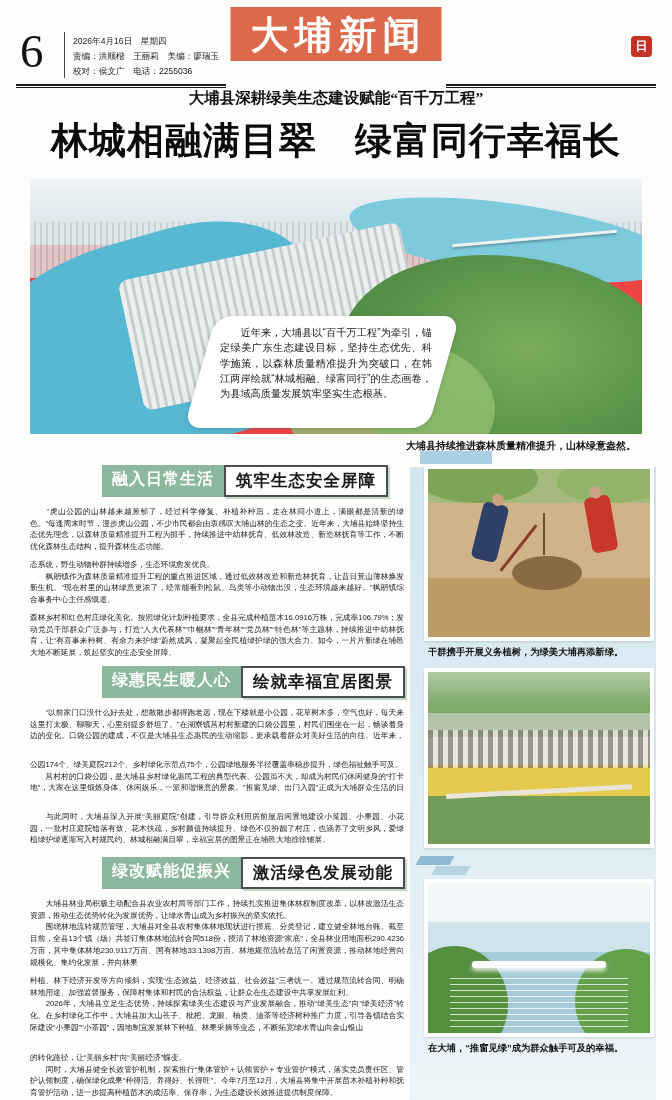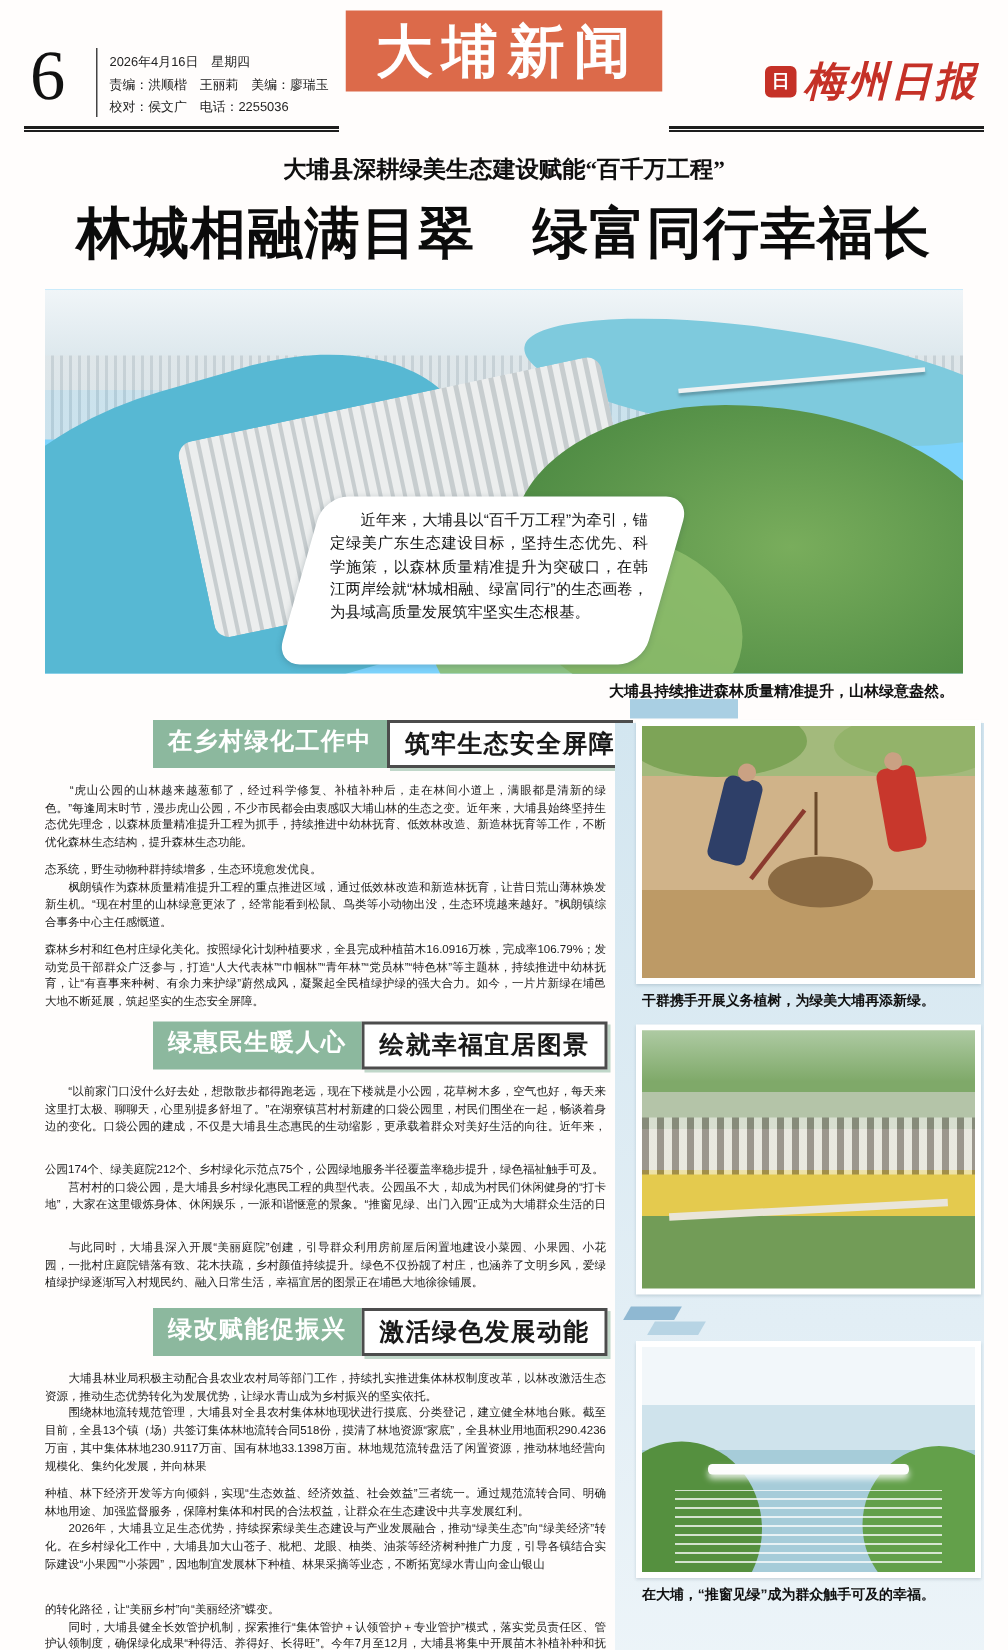--- a/index.html
+++ b/index.html
@@ -22,26 +22,26 @@
              font-size:12px;font-weight:bold;display:flex;align-items:center;justify-content:center;}
   .logo-text{color:#c53127;font-family:"Liberation Serif",serif;font-weight:bold;
              font-style:italic;font-size:27px;letter-spacing:2px;}
   .rule{position:absolute;bottom:0;height:4px;
         background:linear-gradient(#1d1d1d 0 2px,transparent 2px 3px,#1d1d1d 3px 4px);}
   .rule-left{left:0;width:calc(50% - 110px);}
   .rule-right{right:0;width:calc(50% - 110px);}
 
   
   .kicker{text-align:center;font-family:"Liberation Serif",serif;font-weight:bold;
-          font-size:15.5px;margin-top:15px;color:#101010;}
+          font-size:15.5px;color:#101010;}
   .main-headline{text-align:center;font-family:"Liberation Serif",serif;font-weight:900;
                  font-size:37px;letter-spacing:1px;margin-top:7px;color:#0b0b0b;}
 
   
-  .hero{position:relative;margin:12px 30px 0;height:256px;overflow:hidden;background:#7dd3fc;}
+  .hero{position:relative;margin:12px 30px 0;height:256px;overflow:hidden;background:#ef4444;}
   .h-sky{position:absolute;left:0;top:0;right:0;height:26%;
          background:linear-gradient(180deg,#f0f5f8,#d4e2e8);}
   .h-fartown{position:absolute;left:0;top:17%;right:0;height:22%;
              background:repeating-linear-gradient(90deg,#dfe6e9 0 4px,#c2ccd1 4px 6px);
              opacity:.8;}
   .h-river{position:absolute;left:-10%;top:24%;width:58%;height:84%;background:#57b8d3;
            border-radius:55% 42% 30% 62%;transform:rotate(-16deg);}
   .h-river-arm{position:absolute;left:52%;top:10%;width:54%;height:28%;background:#7ecadd;
                border-radius:45% 55% 45% 55%;transform:rotate(7deg);}
   .h-bridge{position:absolute;right:4%;top:23%;width:27%;height:3px;background:#eef1f2;
@@ -139,21 +139,20 @@
     <div class="page-number">6</div>
     <div class="page-divider"></div>
     <div class="header-meta">
       <div>2026年4月16日　星期四</div>
       <div>责编：洪顺楷　王丽莉　美编：廖瑞玉</div>
       <div>校对：侯文广　电话：2255036</div>
     </div>
     <div class="masthead">大埔新闻</div>
     <div class="paper-logo">
       <span class="logo-seal">日</span>
-      <span class="logo-text">梅州日报</span>
     </div>
     <div class="rule rule-left"></div>
     <div class="rule rule-right"></div>
   </div>
 
   <div class="kicker">大埔县深耕绿美生态建设赋能“百千万工程”</div>
   <div class="main-headline">林城相融满目翠　绿富同行幸福长</div>
 
   <div class="hero">
     <div class="h-sky"></div>
@@ -169,21 +168,21 @@
     </div>
   </div>
   <div class="hero-caption">大埔县持续推进森林质量精准提升，山林绿意盎然。</div>
 
   <div class="main-area">
 
     <div class="articles">
 
       <div class="sec sec1">
         <div class="sec-head">
-          <span class="sec-tag">在乡村绿化工作中</span>
+          <span class="sec-tag">融入日常生活</span>
           <span class="sec-title">筑牢生态安全屏障</span>
         </div>
         <div class="sec-cols">
           <div class="col">　　“虎山公园的山林越来越葱郁了，经过科学修复、补植补种后，走在林间小道上，满眼都是清新的绿色。”每逢周末时节，漫步虎山公园，不少市民都会由衷感叹大埔山林的生态之变。近年来，大埔县始终坚持生态优先理念，以森林质量精准提升工程为抓手，持续推进中幼林抚育、低效林改造、新造林抚育等工作，不断优化森林生态结构，提升森林生态功能。
 　　大埔县林业局相关负责人介绍，2023年以来，大埔县完成森林质量精准提升4.67万亩，其中新造林4.3万亩、中幼林抚育4.97万亩、封山育林1万亩。一系列科学营林举措的落地，让山林不仅实现了“绿起来”，还逐步构建起健康稳定的森林生</div>
           <div class="col">态系统，野生动物种群持续增多，生态环境愈发优良。
 　　枫朗镇作为森林质量精准提升工程的重点推进区域，通过低效林改造和新造林抚育，让昔日荒山薄林焕发新生机。“现在村里的山林绿意更浓了，经常能看到松鼠、鸟类等小动物出没，生态环境越来越好。”枫朗镇综合事务中心主任感慨道。
 　　为让生态底色更加鲜亮，大埔县统筹推进城乡一体绿化美化，“山上增绿、身边添绿”同步发力，形成“人人参与、人人尽责、人人共享”的绿美格局，持续推进</div>
           <div class="col">森林乡村和红色村庄绿化美化。按照绿化计划种植要求，全县完成种植苗木16.0916万株，完成率106.79%；发动党员干部群众广泛参与，打造“人大代表林”“巾帼林”“青年林”“党员林”“特色林”等主题林，持续推进中幼林抚育，让“有喜事来种树、有余力来护绿”蔚然成风，凝聚起全民植绿护绿的强大合力。如今，一片片新绿在埔邑大地不断延展，筑起坚实的生态安全屏障。</div>
         </div>
@@ -191,21 +190,21 @@
 
       <div class="sec sec2">
         <div class="sec-head">
           <span class="sec-tag">绿惠民生暖人心</span>
           <span class="sec-title">绘就幸福宜居图景</span>
         </div>
         <div class="sec-cols">
           <div class="col">　　“以前家门口没什么好去处，想散散步都得跑老远，现在下楼就是小公园，花草树木多，空气也好，每天来这里打太极、聊聊天，心里别提多舒坦了。”在湖寮镇莒村村新建的口袋公园里，村民们围坐在一起，畅谈着身边的变化。口袋公园的建成，不仅是大埔县生态惠民的生动缩影，更承载着群众对美好生活的向往。近年来，大埔县见缝插绿、拆违建绿、留白增绿，累计建成口袋</div>
           <div class="col">公园174个、绿美庭院212个、乡村绿化示范点75个，公园绿地服务半径覆盖率稳步提升，绿色福祉触手可及。
 　　莒村村的口袋公园，是大埔县乡村绿化惠民工程的典型代表。公园虽不大，却成为村民们休闲健身的“打卡地”，大家在这里锻炼身体、休闲娱乐，一派和谐惬意的景象。“推窗见绿、出门入园”正成为大埔群众生活的日常。</div>
-          <div class="col">　　与此同时，大埔县深入开展“美丽庭院”创建，引导群众利用房前屋后闲置地建设小菜园、小果园、小花园，一批村庄庭院错落有致、花木扶疏，乡村颜值持续提升。绿色不仅扮靓了村庄，也涵养了文明乡风，爱绿植绿护绿逐渐写入村规民约、融入日常生活，幸福宜居的图景正在埔邑大地徐徐铺展。</div>
+          <div class="col">　　与此同时，大埔县深入开展“美丽庭院”创建，引导群众利用房前屋后闲置地建设小菜园、小果园、小花园，一批村庄庭院错落有致、花木扶疏，乡村颜值持续提升。绿色不仅扮靓了村庄，也涵养了文明乡风，爱绿植绿护绿逐渐写入村规民约、林城相融满目翠，幸福宜居的图景正在埔邑大地徐徐铺展。</div>
         </div>
       </div>
 
       <div class="sec sec3">
         <div class="sec-head">
           <span class="sec-tag">绿改赋能促振兴</span>
           <span class="sec-title">激活绿色发展动能</span>
         </div>
         <div class="sec-cols">
           <div class="col">　　大埔县林业局积极主动配合县农业农村局等部门工作，持续扎实推进集体林权制度改革，以林改激活生态资源，推动生态优势转化为发展优势，让绿水青山成为乡村振兴的坚实依托。

